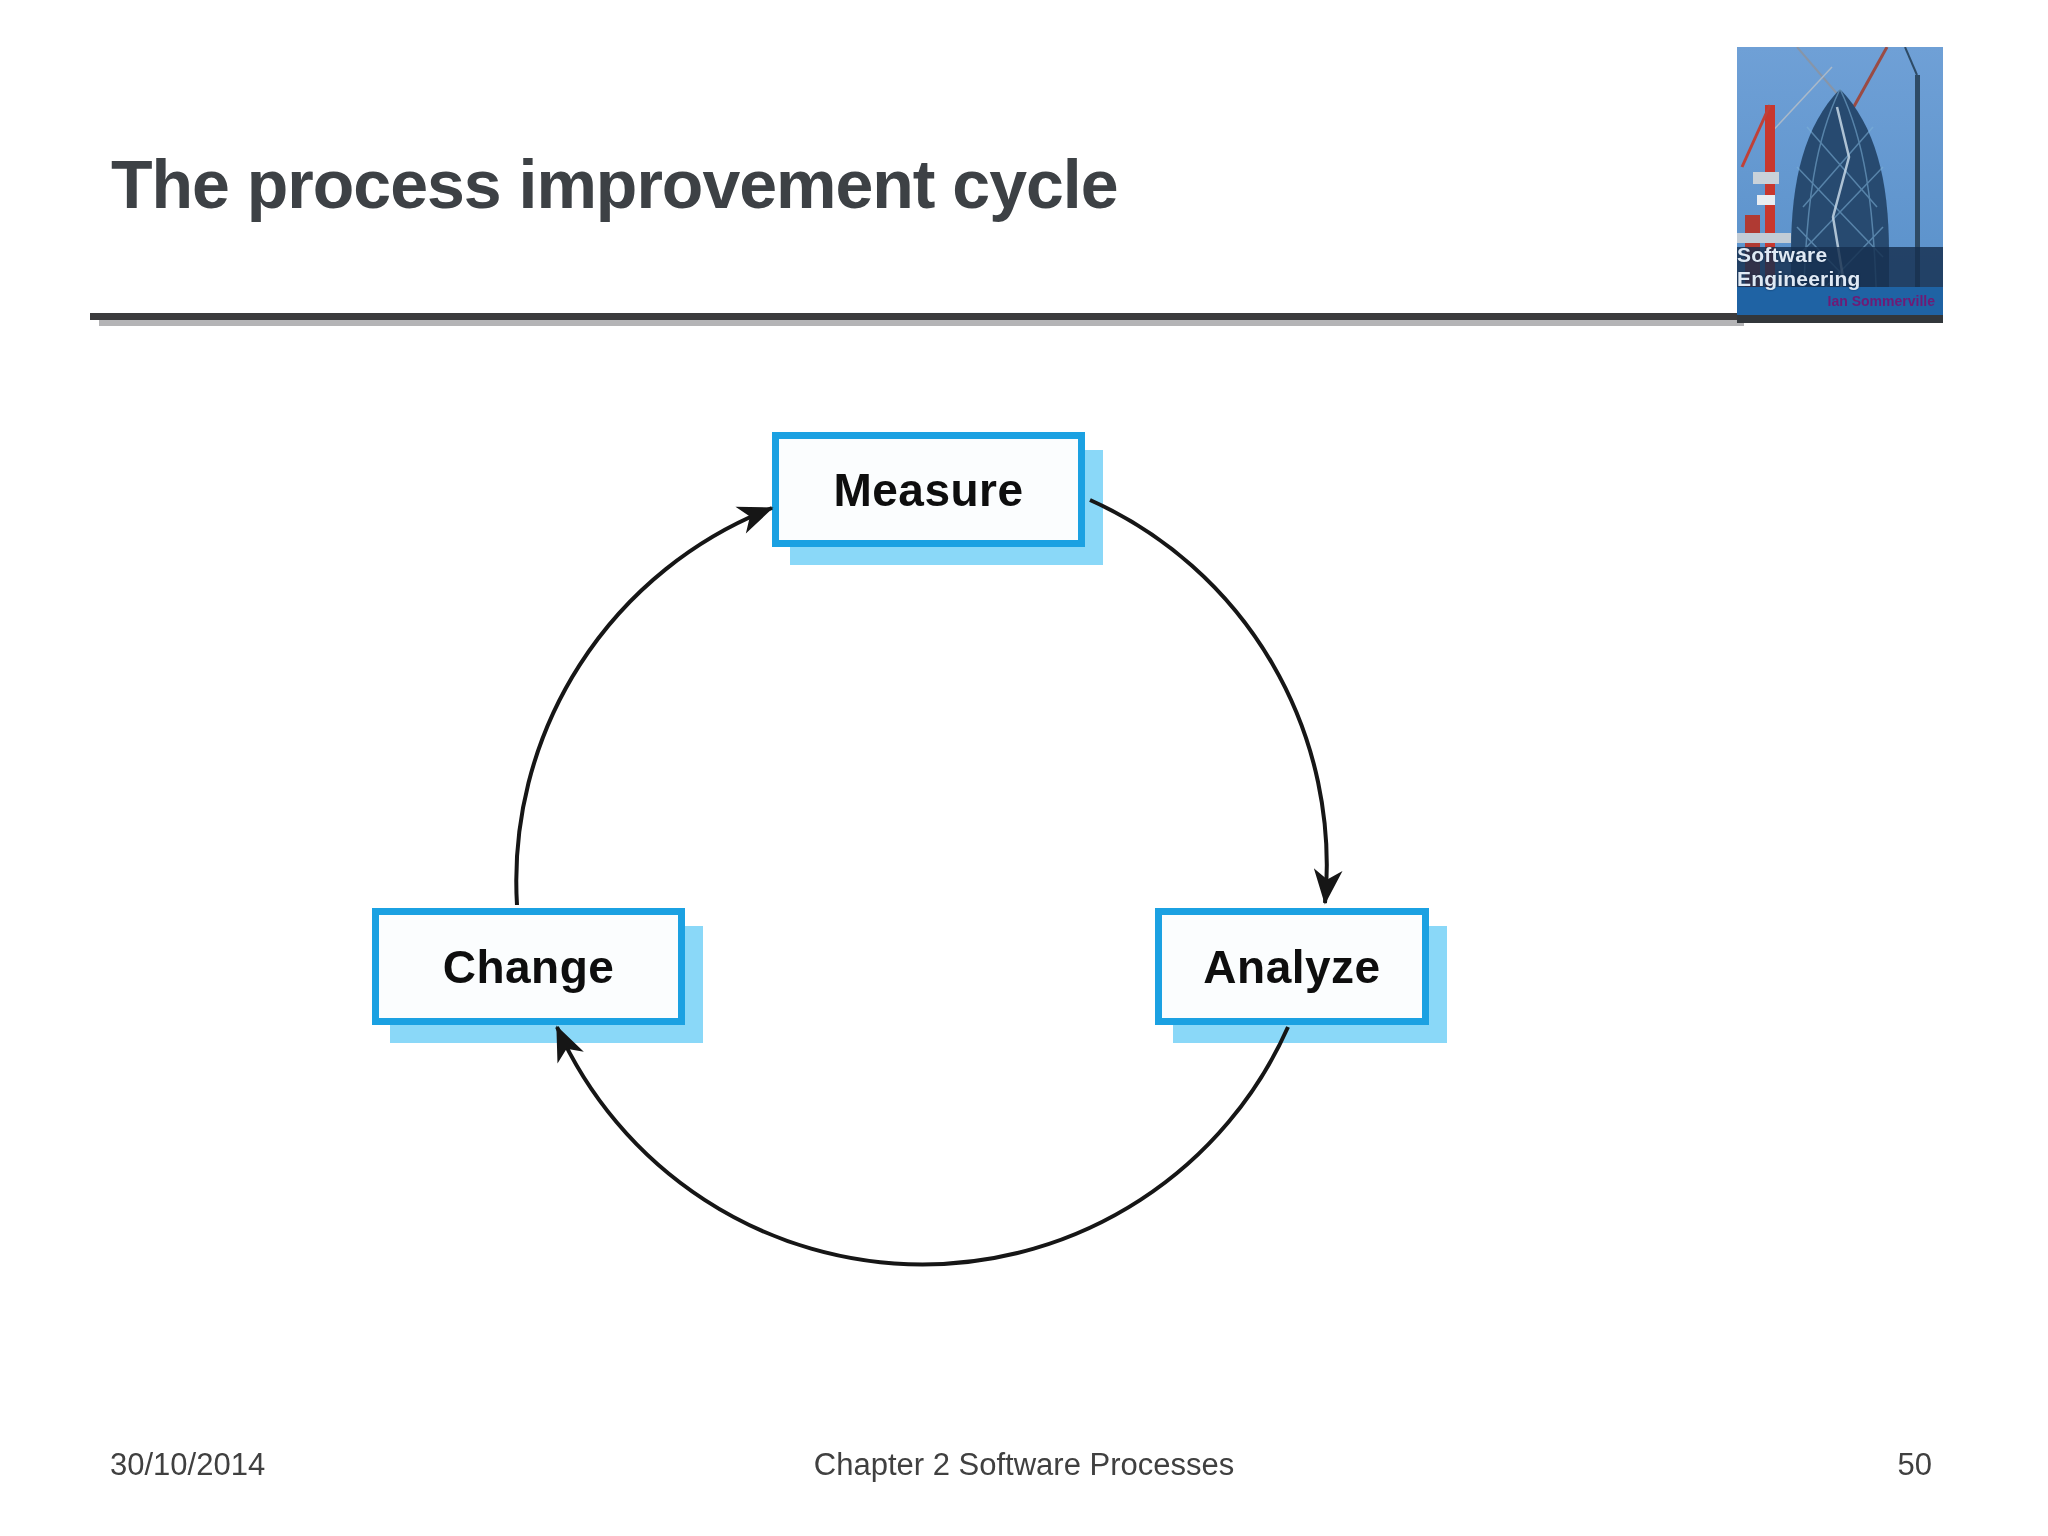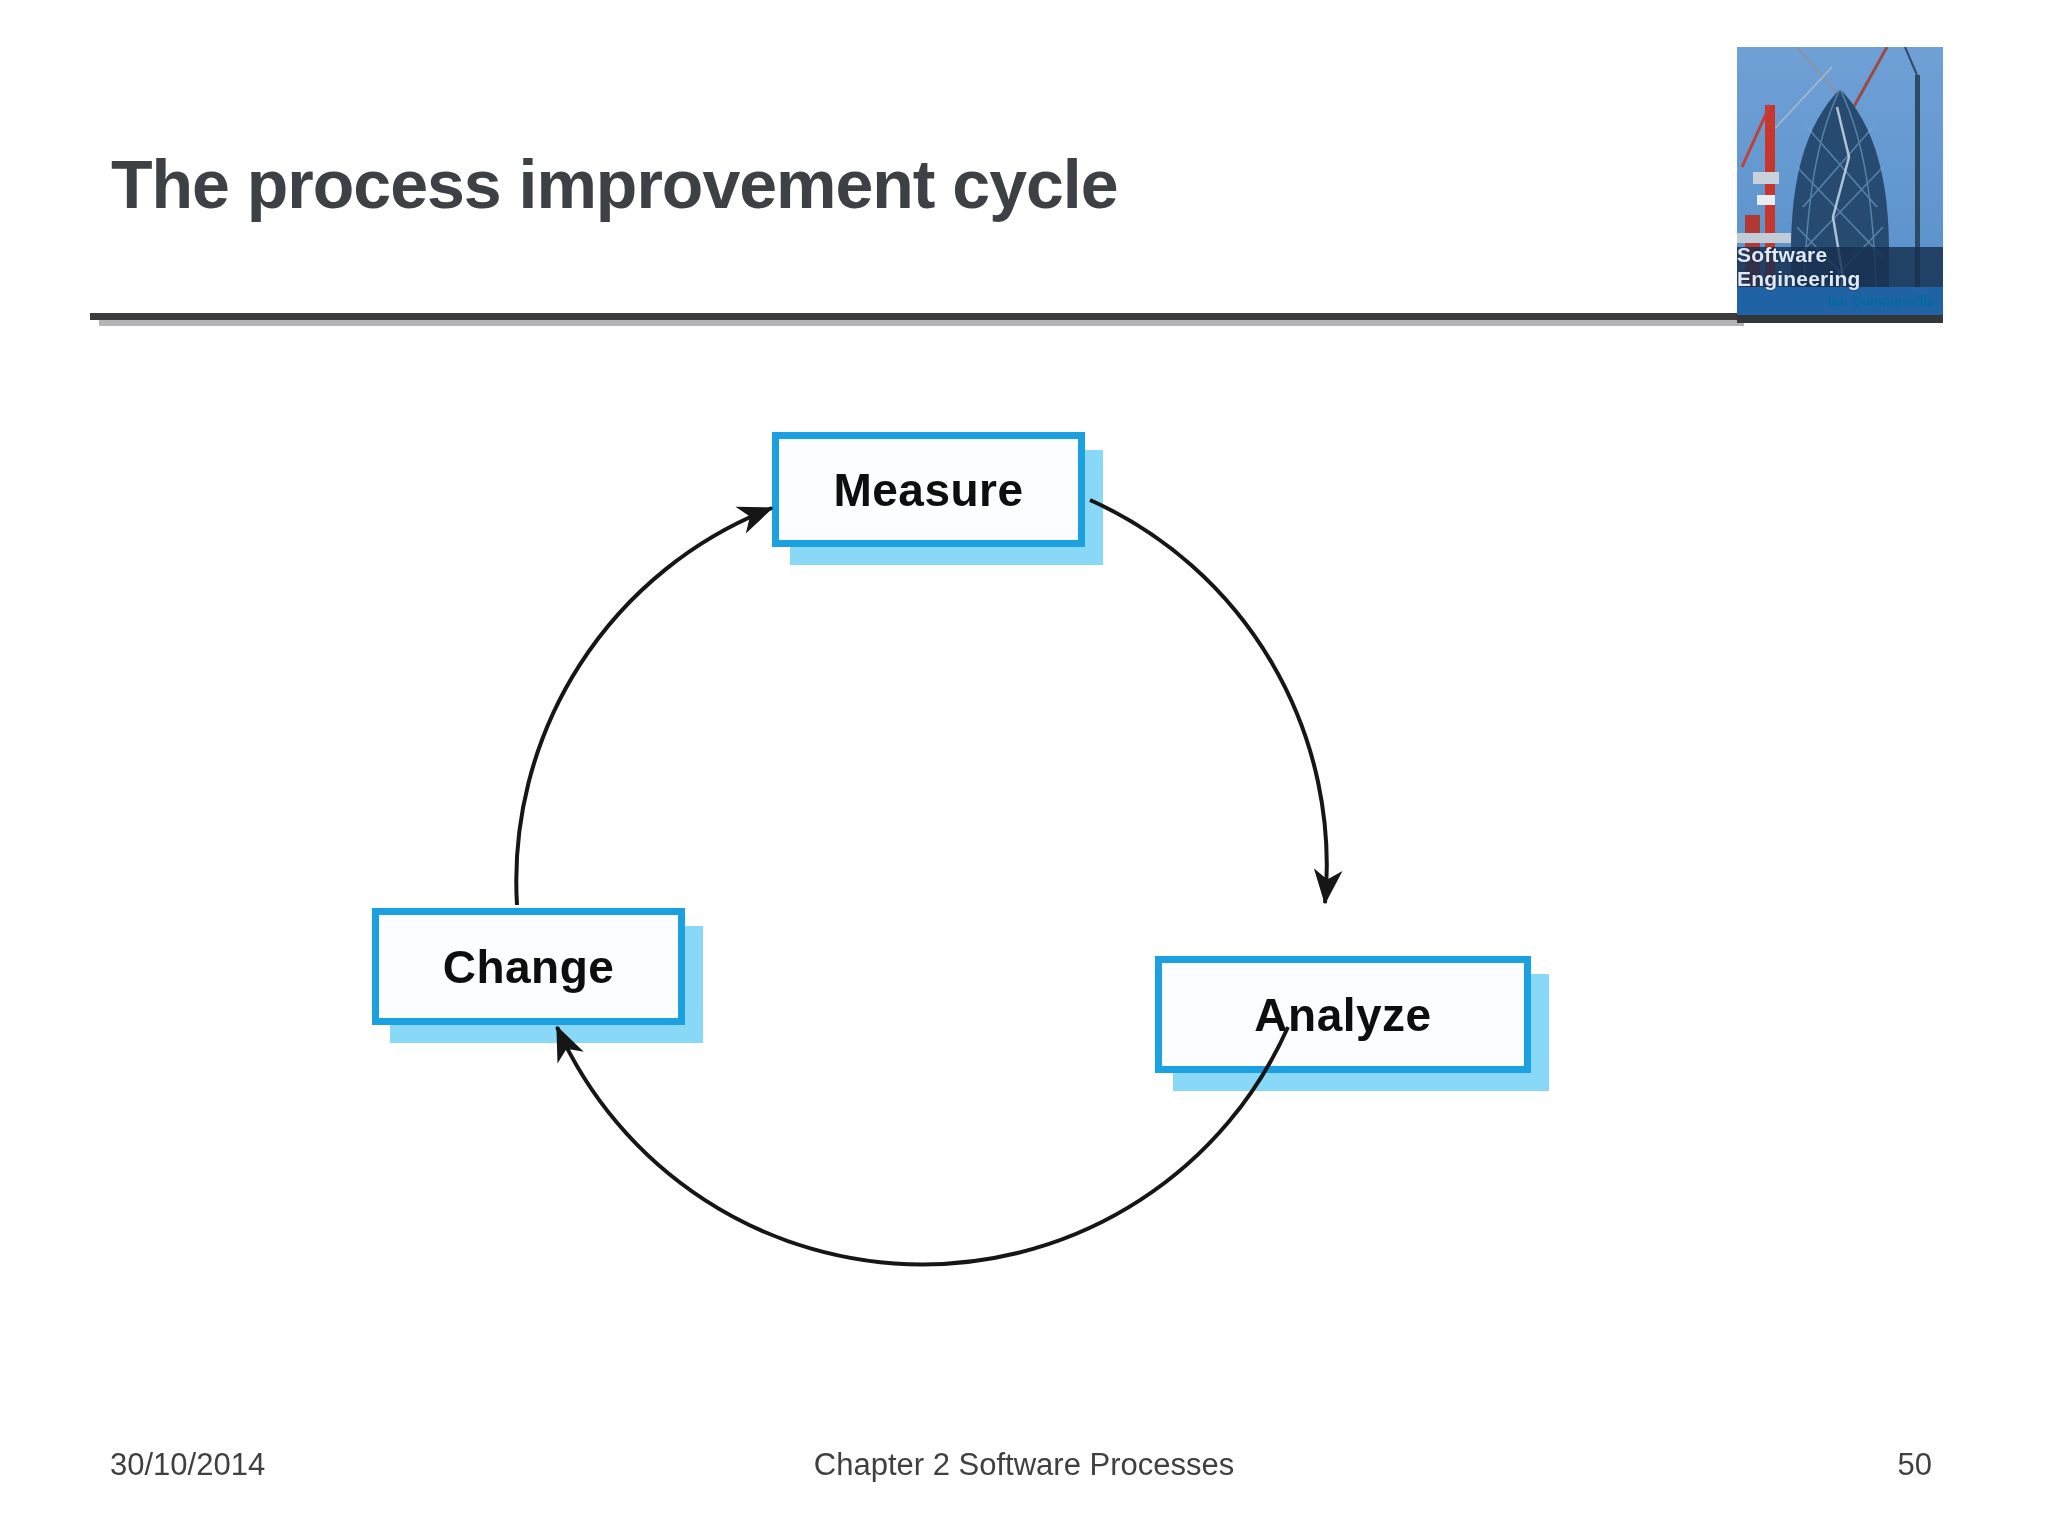--- a/index.html
+++ b/index.html
@@ -29,36 +29,36 @@
   .logo svg{position:absolute;left:0;top:0;}
   .logo-band-title{
     position:absolute;left:0;top:200px;width:206px;height:40px;
     display:flex;align-items:center;justify-content:center;
     color:#dfe9f4;font-size:21px;font-weight:bold;letter-spacing:0.2px;
     text-shadow:0 0 2px rgba(10,30,60,.8);
   }
   .logo-band-author{
     position:absolute;left:0;top:240px;width:198px;height:28px;
     display:flex;align-items:center;justify-content:flex-end;
-    color:#0369a1;font-size:14px;font-weight:bold;
+    color:#701a75;font-size:14px;font-weight:bold;
   }
   
   .node-box{
     position:absolute;box-sizing:border-box;
     background:#fbfdfe;border:7px solid #1ba1e2;
     box-shadow:18px 18px 0 #8ad8f8;
     display:flex;align-items:center;justify-content:center;
     z-index:1;
   }
   .node-box .node-label{
     font-size:46px;font-weight:bold;color:#0e0e0e;letter-spacing:0.5px;
   }
   .node-measure{left:772px;top:432px;width:313px;height:115px;}
   .node-change {left:372px;top:908px;width:313px;height:117px;}
-  .node-analyze{left:1155px;top:908px;width:376px;height:117px;margin-top:48px;}
+  .node-analyze{left:1155px;top:908px;width:274px;height:117px;}
   
   .cycle-svg{
     position:absolute;left:0;top:0;z-index:2;pointer-events:none;
   }
   
   .footer-text{
     position:absolute;top:1448px;font-size:31px;color:#404040;line-height:1.1;
   }
   .footer-date{left:110px;}
   .footer-chapter{left:0;width:2048px;text-align:center;}

